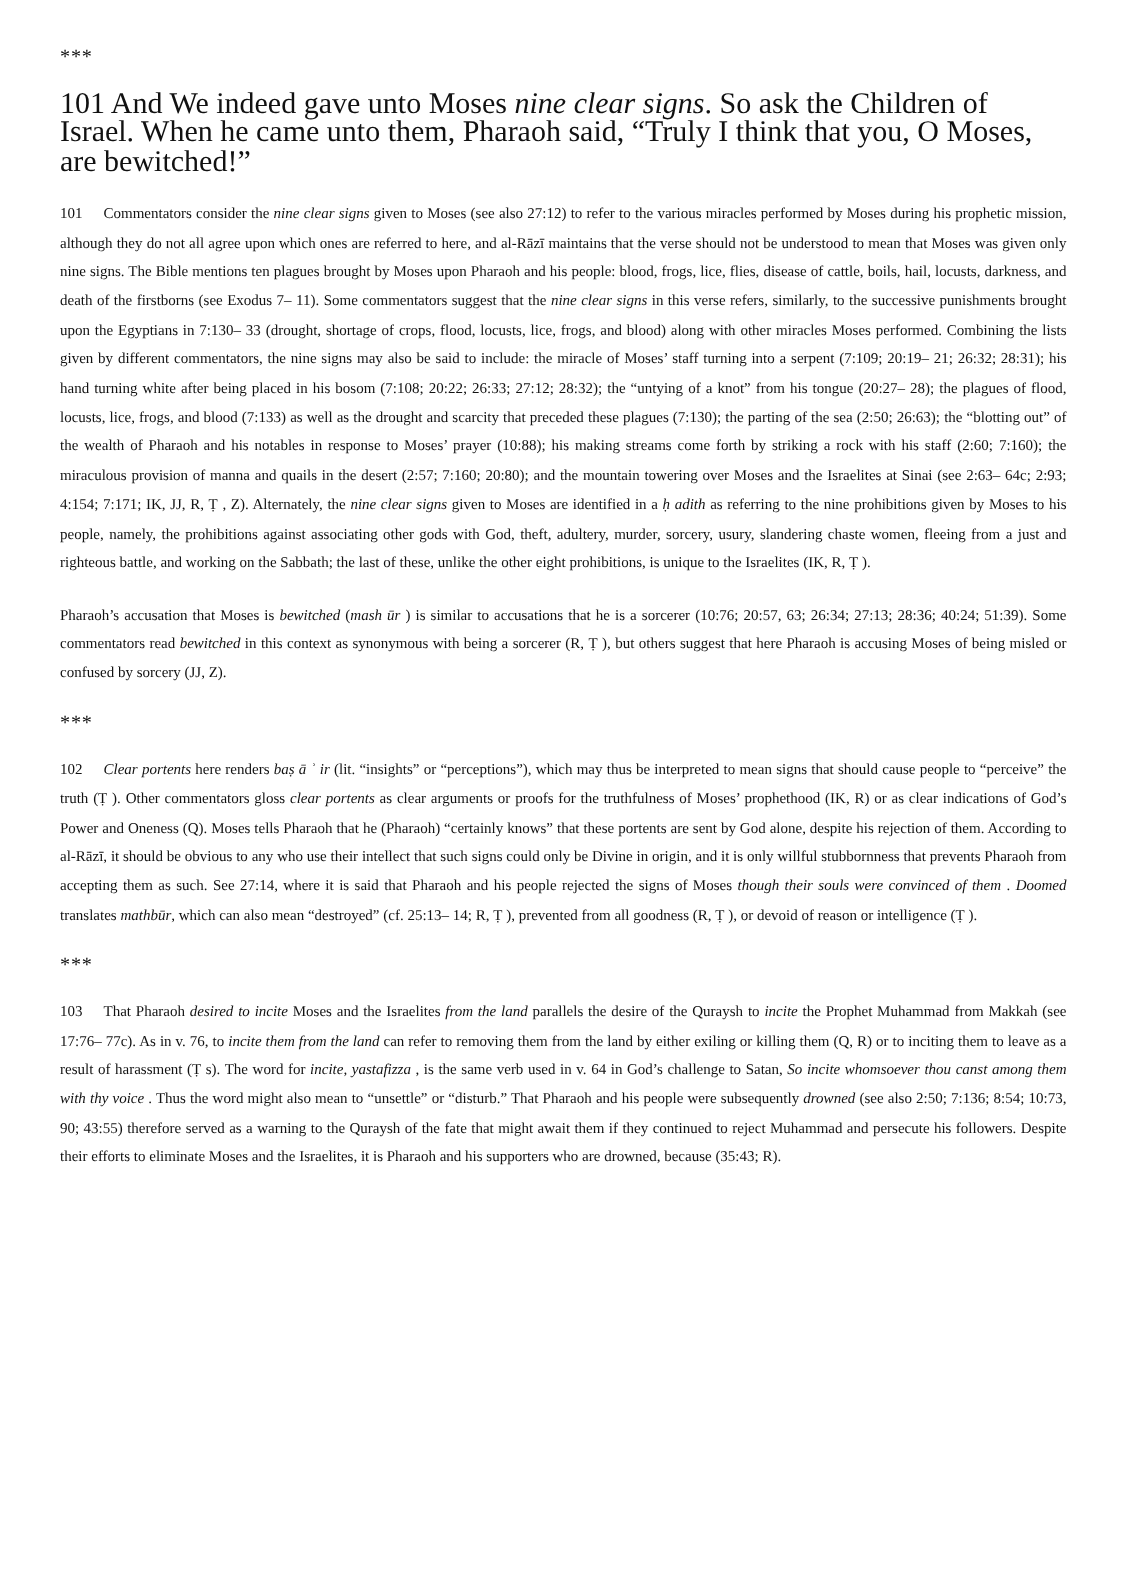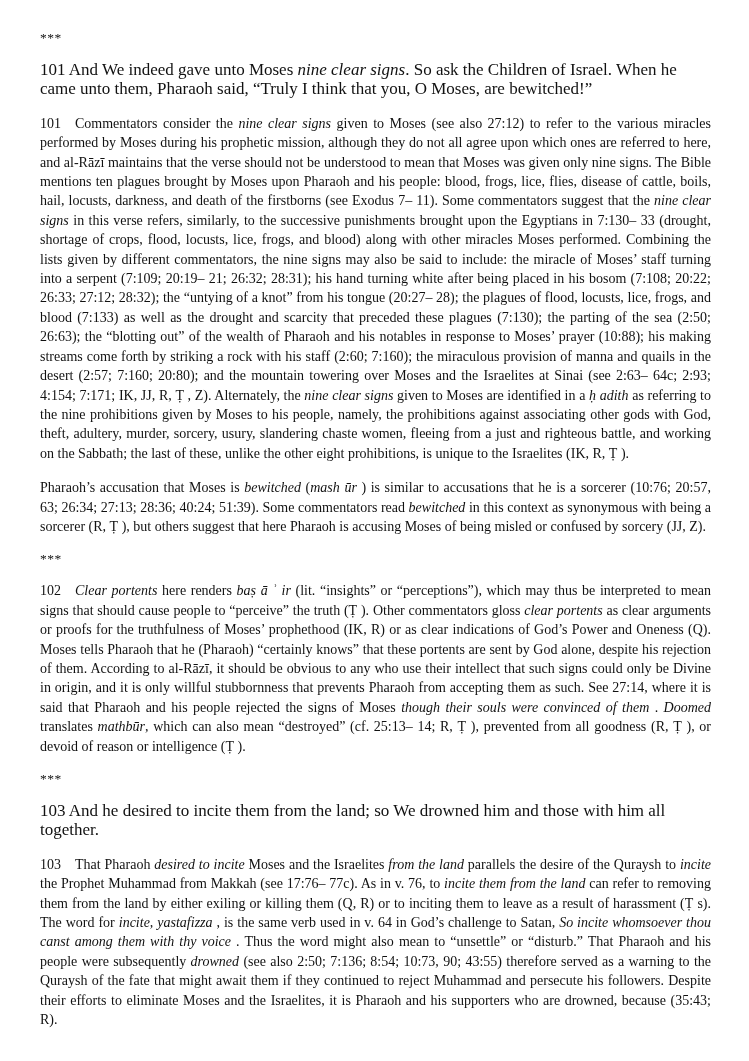--- a/index.html
+++ b/index.html
@@ -30,28 +30,28 @@
   }
   .sep {
     font-size: 13.5px;
     line-height: 16px;
     letter-spacing: 0.5px;
     margin: 0 0 14px 0;
     color: #111111;
     font-family: "Liberation Serif", "DejaVu Serif", serif;
   }
   .verse {
-    font-size: 17px;
+    font-size: 20px;
     line-height: 19.4px;
     text-align: left;
     margin: 0 0 15px 0;
     text-indent: 0;
   }
   .commentary {
-    font-size: 14px;
+    font-size: 10px;
     line-height: 19.4px;
     text-align: justify;
     text-justify: inter-word;
     margin: 0 0 15px 0;
   }
   .commentary .vnum {
     margin-right: 14px;
   }
   i, em {
     font-style: italic;
@@ -62,16 +62,15 @@
 
 <div class="page">
   <div class="content" id="content">
       <p class="sep">***</p>
       <p class="verse">101 And We indeed gave unto Moses <i>nine clear signs</i>. So ask the Children of Israel. When he came unto them, Pharaoh said, “Truly I think that you, O Moses, are bewitched!”</p>
       <p class="commentary"><span class="vnum">101</span><span>Commentators consider the <i>nine clear signs</i> given to Moses (see also 27:12) to refer to the various miracles performed by Moses during his prophetic mission, although they do not all agree upon which ones are referred to here, and al-Rāzī maintains that the verse should not be understood to mean that Moses was given only nine signs. The Bible mentions ten plagues brought by Moses upon Pharaoh and his people: blood, frogs, lice, flies, disease of cattle, boils, hail, locusts, darkness, and death of the firstborns (see Exodus 7– 11). Some commentators suggest that the <i>nine clear signs</i> in this verse refers, similarly, to the successive punishments brought upon the Egyptians in 7:130– 33 (drought, shortage of crops, flood, locusts, lice, frogs, and blood) along with other miracles Moses performed. Combining the lists given by different commentators, the nine signs may also be said to include: the miracle of Moses’ staff turning into a serpent (7:109; 20:19– 21; 26:32; 28:31); his hand turning white after being placed in his bosom (7:108; 20:22; 26:33; 27:12; 28:32); the “untying of a knot” from his tongue (20:27– 28); the plagues of flood, locusts, lice, frogs, and blood (7:133) as well as the drought and scarcity that preceded these plagues (7:130); the parting of the sea (2:50; 26:63); the “blotting out” of the wealth of Pharaoh and his notables in response to Moses’ prayer (10:88); his making streams come forth by striking a rock with his staff (2:60; 7:160); the miraculous provision of manna and quails in the desert (2:57; 7:160; 20:80); and the mountain towering over Moses and the Israelites at Sinai (see 2:63– 64c; 2:93; 4:154; 7:171; IK, JJ, R, Ṭ , Z). Alternately, the <i>nine clear signs</i> given to Moses are identified in a <i>ḥ adith</i> as referring to the nine prohibitions given by Moses to his people, namely, the prohibitions against associating other gods with God, theft, adultery, murder, sorcery, usury, slandering chaste women, fleeing from a just and righteous battle, and working on the Sabbath; the last of these, unlike the other eight prohibitions, is unique to the Israelites (IK, R, Ṭ ).</span></p>
       <p class="commentary">Pharaoh’s accusation that Moses is <i>bewitched</i> (<i>mash ūr</i> ) is similar to accusations that he is a sorcerer (10:76; 20:57, 63; 26:34; 27:13; 28:36; 40:24; 51:39). Some commentators read <i>bewitched</i> in this context as synonymous with being a sorcerer (R, Ṭ ), but others suggest that here Pharaoh is accusing Moses of being misled or confused by sorcery (JJ, Z).</p>
       <p class="sep">***</p>
       <p class="commentary"><span class="vnum">102</span><span><i>Clear portents</i> here renders <i>baṣ ā ʾ ir</i> (lit. “insights” or “perceptions”), which may thus be interpreted to mean signs that should cause people to “perceive” the truth (Ṭ ). Other commentators gloss <i>clear portents</i> as clear arguments or proofs for the truthfulness of Moses’ prophethood (IK, R) or as clear indications of God’s Power and Oneness (Q). Moses tells Pharaoh that he (Pharaoh) “certainly knows” that these portents are sent by God alone, despite his rejection of them. According to al-Rāzī, it should be obvious to any who use their intellect that such signs could only be Divine in origin, and it is only willful stubbornness that prevents Pharaoh from accepting them as such. See 27:14, where it is said that Pharaoh and his people rejected the signs of Moses <i>though their souls were convinced of them</i> . <i>Doomed</i> translates <i>mathbūr</i>, which can also mean “destroyed” (cf. 25:13– 14; R, Ṭ ), prevented from all goodness (R, Ṭ ), or devoid of reason or intelligence (Ṭ ).</span></p>
       <p class="sep">***</p>
-      <p class="verse">103 And he desired to incite them from the land; so We drowned him and those with him all together.</p>
       <p class="commentary"><span class="vnum">103</span><span>That Pharaoh <i>desired to incite</i> Moses and the Israelites <i>from the land</i> parallels the desire of the Quraysh to <i>incite</i> the Prophet Muhammad from Makkah (see 17:76– 77c). As in v. 76, to <i>incite them from the land</i> can refer to removing them from the land by either exiling or killing them (Q, R) or to inciting them to leave as a result of harassment (Ṭ s). The word for <i>incite, yastafizza</i> , is the same verb used in v. 64 in God’s challenge to Satan, <i>So incite whomsoever thou canst among them with thy voice</i> . Thus the word might also mean to “unsettle” or “disturb.” That Pharaoh and his people were subsequently <i>drowned</i> (see also 2:50; 7:136; 8:54; 10:73, 90; 43:55) therefore served as a warning to the Quraysh of the fate that might await them if they continued to reject Muhammad and persecute his followers. Despite their efforts to eliminate Moses and the Israelites, it is Pharaoh and his supporters who are drowned, because  (35:43; R).</span></p>
     </div>
 </div>
 
 </body></html>

